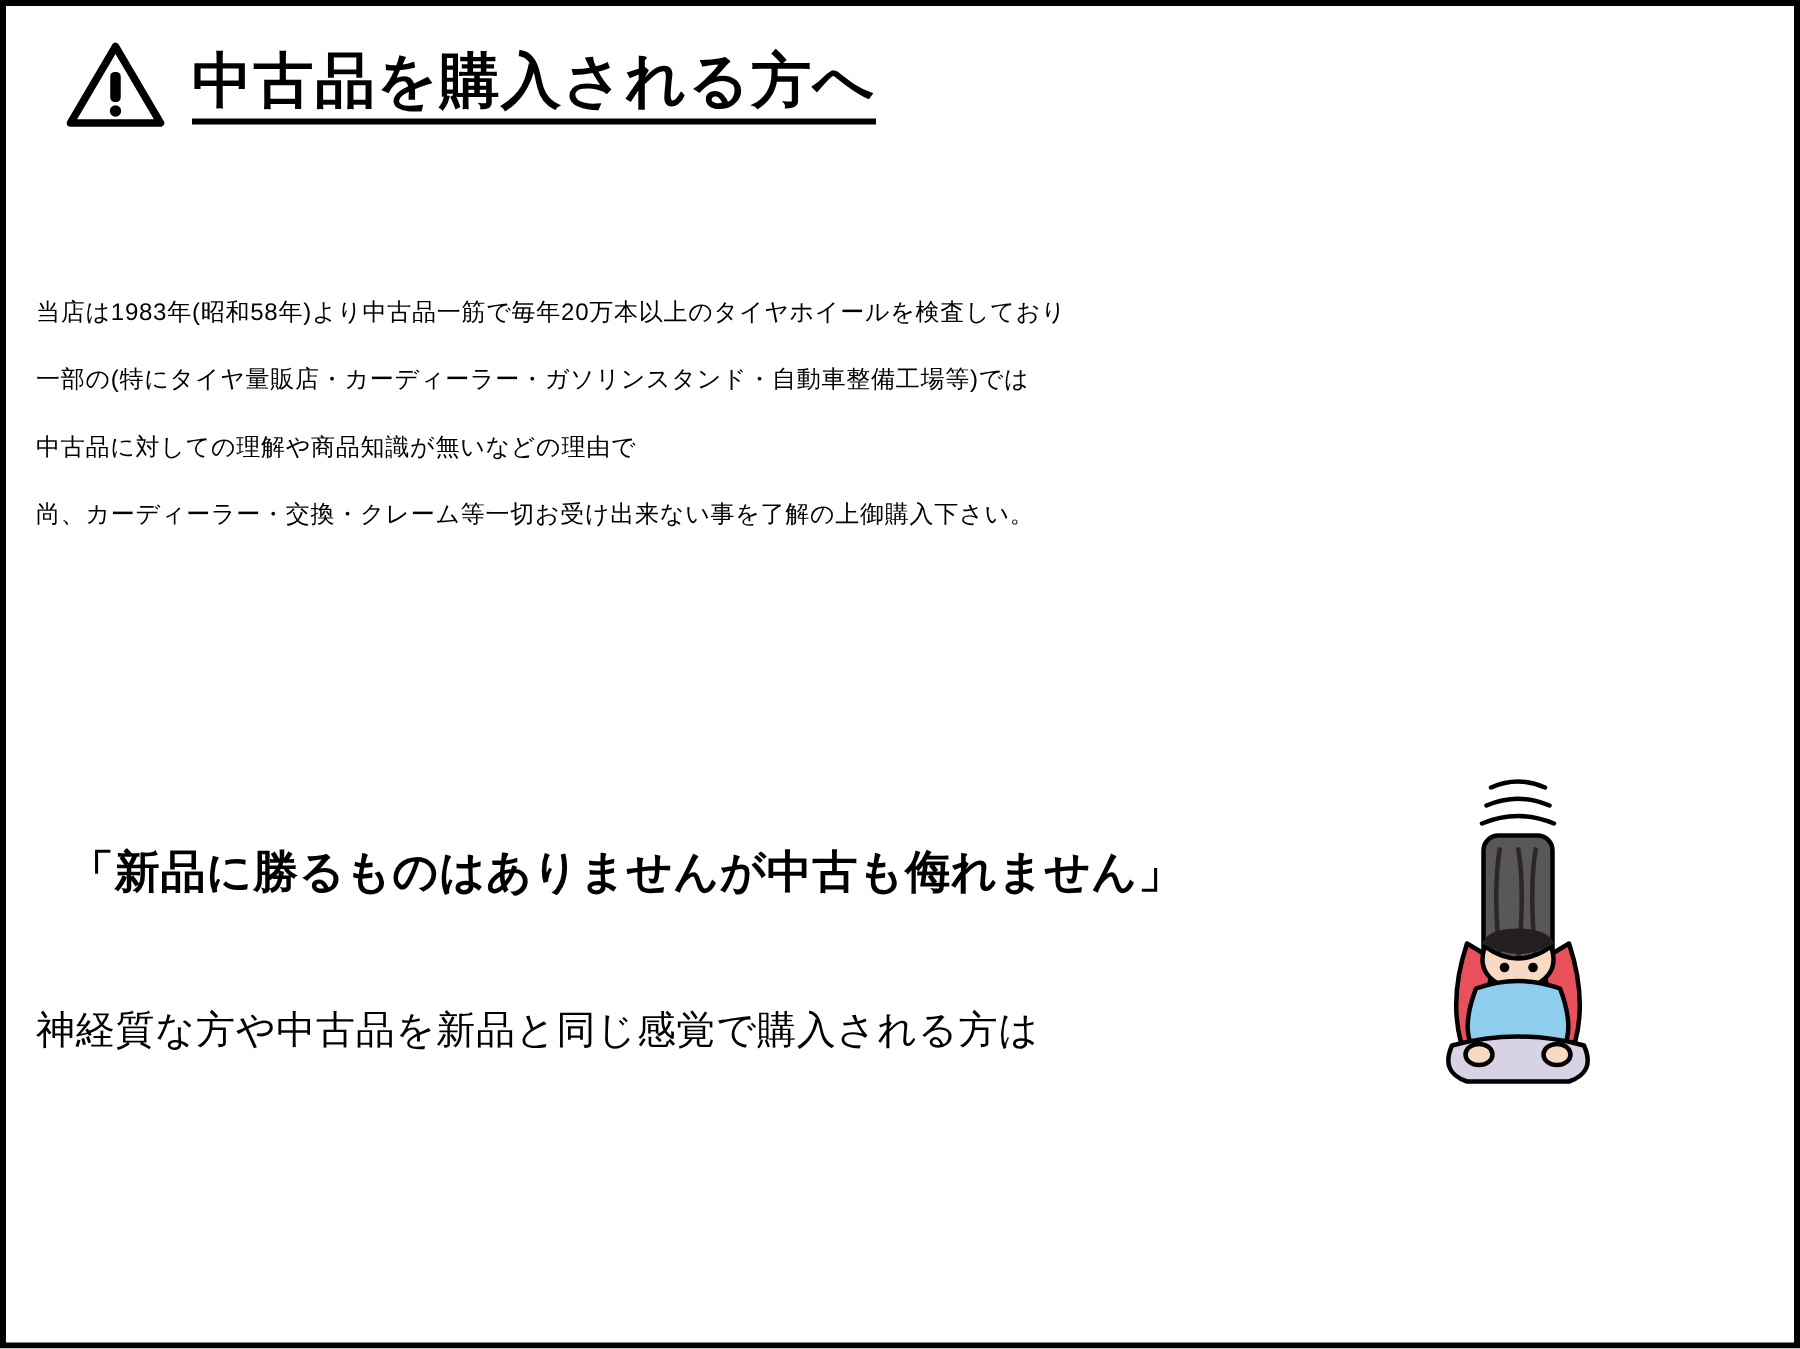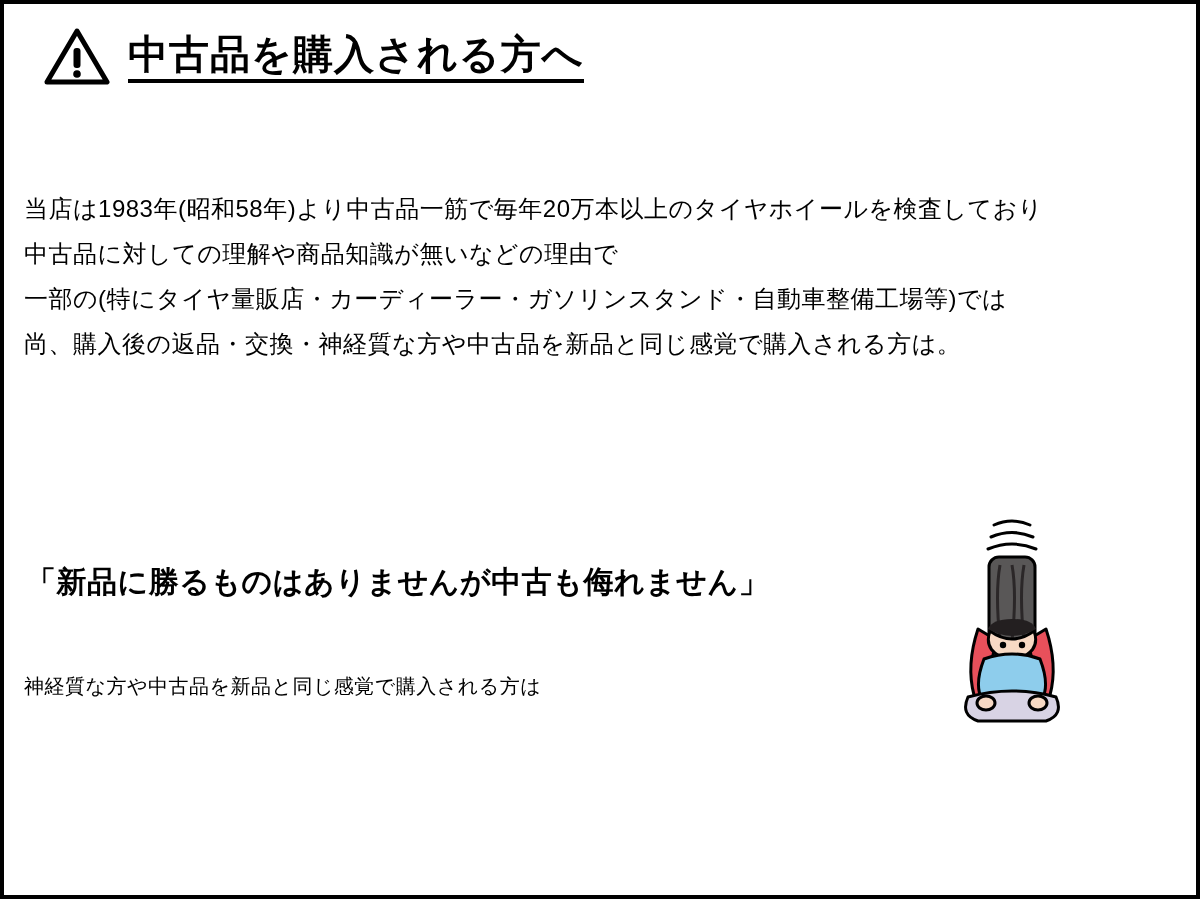--- a/index.html
+++ b/index.html
@@ -47,50 +47,51 @@
   }
 
   
   .body-block {
     position: absolute;
     left: 20px;
     top: 182px;
     width: 1000px;
   }
   .body-line {
-    font-size: 24px;
+    font-size: 16px;
     line-height: 45px;
     color: #000;
     white-space: nowrap;
     letter-spacing: 0.5px;
   }
 
   .quote-block {
     position: absolute;
     left: 22px;
     top: 556px;
     width: 960px;
   }
   .quote-line {
     font-size: 30px;
     font-weight: bold;
     color: #000;
     white-space: nowrap;
     letter-spacing: 0.5px;
     line-height: 44px;
+    margin-left: 20px;
   }
 
   .footer-block {
     position: absolute;
     left: 20px;
     top: 660px;
     width: 900px;
   }
   .footer-line {
-    font-size: 20px;
+    font-size: 26px;
     line-height: 45px;
     color: #000;
     white-space: nowrap;
     letter-spacing: 0.5px;
   }
 
   
   .mascot {
     position: absolute;
     left: 930px;
@@ -111,23 +112,23 @@
         <path d="M33 3 L63 54 L3 54 Z" fill="#ffffff" stroke="#000000" stroke-width="5" stroke-linejoin="round"></path>
         <rect x="29.5" y="20" width="7" height="20" rx="3" fill="#000000"></rect>
         <circle cx="33" cy="46" r="3.8" fill="#000000"></circle>
       </svg>
     </span>
     <div class="header-title">中古品を購入される方へ</div>
   </div>
 
   <div class="body-block">
     <div class="body-line">当店は1983年(昭和58年)より中古品一筋で毎年20万本以上のタイヤホイールを検査しており</div>
+    <div class="body-line">一部の(特にタイヤ量販店・カーディーラー・ガソリンスタンド・自動車整備工場等)では</div>
     <div class="body-line">中古品に対しての理解や商品知識が無いなどの理由で</div>
-    <div class="body-line">一部の(特にタイヤ量販店・カーディーラー・ガソリンスタンド・自動車整備工場等)では</div>
-    <div class="body-line">尚、購入後の返品・交換・神経質な方や中古品を新品と同じ感覚で購入される方は。</div>
+    <div class="body-line">尚、カーディーラー・交換・クレーム等一切お受け出来ない事を了解の上御購入下さい。</div>
   </div>
 
   <div class="quote-block">
     <div class="quote-line">「新品に勝るものはありませんが中古も侮れません」</div>
   </div>
 
   <div class="footer-block">
     <div class="footer-line">神経質な方や中古品を新品と同じ感覚で購入される方は</div>
   </div>
 

